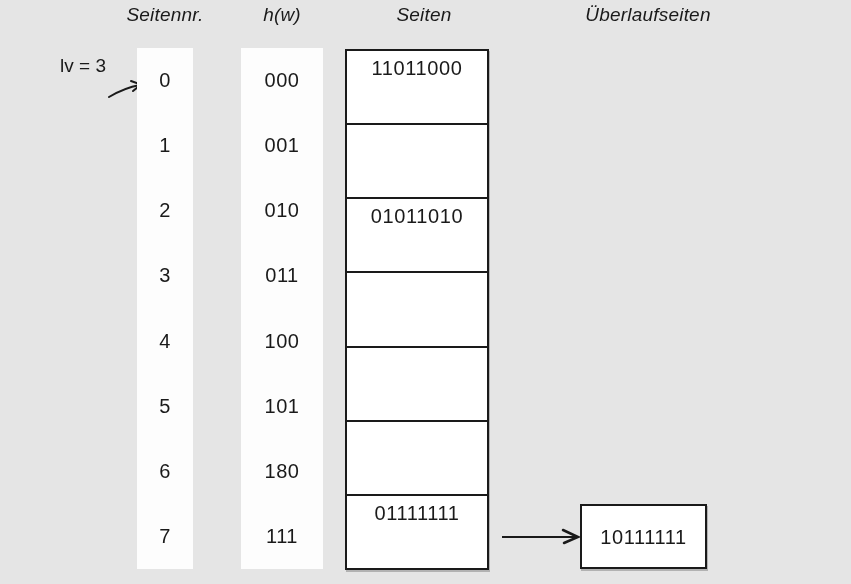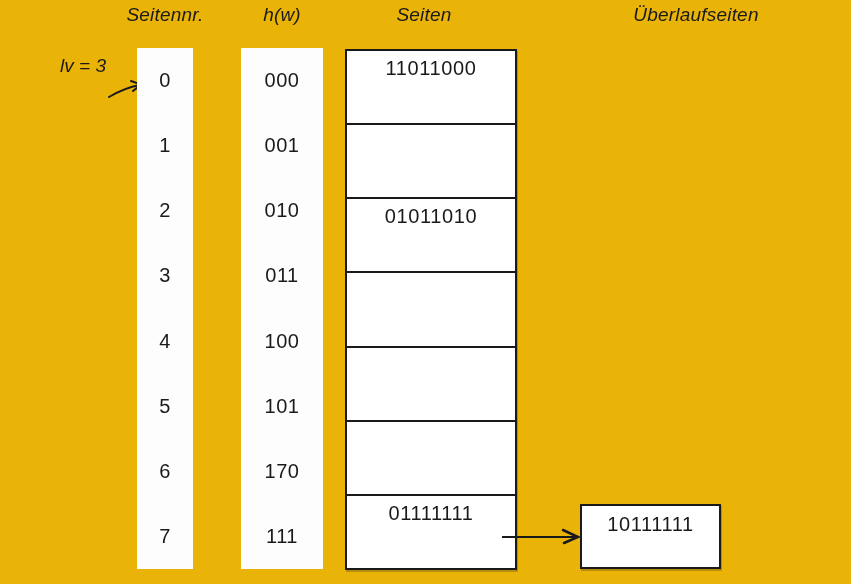--- a/index.html
+++ b/index.html
@@ -4,45 +4,44 @@
 <style>
   html, body { margin: 0; padding: 0; }
   body {
     font-family: "Liberation Sans", sans-serif;
     color: #1a1a1a;
   }
   #canvas {
     position: relative;
     width: 851px;
     height: 584px;
-    background: #eab308;
+    background: #e5e5e5;
     overflow: hidden;
   }
   .hdr {
     position: absolute;
     top: 4px;
     font-size: 19px;
     font-style: italic;
     text-align: center;
     letter-spacing: 0.2px;
     white-space: nowrap;
   }
   #hdr-seitennr { left: 95px;  width: 140px; }
   #hdr-hw       { left: 212px; width: 140px; }
   #hdr-seiten   { left: 354px; width: 140px; }
-  #hdr-ueberlauf{ left: 596px; width: 200px; }
+  #hdr-ueberlauf{ left: 548px; width: 200px; }
 
   #annotation {
     position: absolute;
     left: 26px;
     top: 52px;
     width: 80px;
     text-align: right;
     font-size: 19px;
-    font-style: italic;
     line-height: 28px;
     white-space: nowrap;
   }
   #annot-arrow {
     position: absolute;
     left: 107px;
     top: 79px;
     width: 38px;
     height: 22px;
   }
@@ -63,21 +62,21 @@
     align-items: center;
     justify-content: center;
     font-size: 20px;
     letter-spacing: 0.5px;
   }
 
   #pages-box {
     position: absolute;
     left: 345px;
     top: 49px;
-    width: 172px;
+    width: 144px;
     height: 521px;
     background: #ffffff;
     border: 2px solid #1a1a1a;
     box-sizing: border-box;
     display: flex;
     flex-direction: column;
     box-shadow: 1px 2px 0 rgba(26,26,26,0.25);
   }
   #pages-box .cell {
     flex: 1 1 0;
@@ -100,27 +99,27 @@
     left: 502px;
     top: 527px;
     width: 82px;
     height: 20px;
   }
 
   #overflow-box {
     position: absolute;
     left: 580px;
     top: 504px;
-    width: 141px;
+    width: 127px;
     height: 65px;
     background: #ffffff;
     border: 2px solid #1a1a1a;
     box-sizing: border-box;
     text-align: center;
-    padding-top: 4px;
+    padding-top: 17px;
     box-shadow: 1px 2px 0 rgba(26,26,26,0.25);
   }
 </style>
 </head>
 <body>
 
 <div id="canvas">
 
   <div class="hdr" id="hdr-seitennr">Seitennr.</div>
   <div class="hdr" id="hdr-hw">h(w)</div>
@@ -146,21 +145,21 @@
     <div class="numcell">7</div>
   </div>
 
   <div class="strip" id="strip-hash">
     <div class="numcell">000</div>
     <div class="numcell">001</div>
     <div class="numcell">010</div>
     <div class="numcell">011</div>
     <div class="numcell">100</div>
     <div class="numcell">101</div>
-    <div class="numcell">170</div>
+    <div class="numcell">180</div>
     <div class="numcell">111</div>
   </div>
 
   <div id="pages-box">
     <div class="cell">
       <span class="val">11011000</span>
       <span class="val"></span>
     </div>
     <div class="cell">
       <span class="val"></span>

